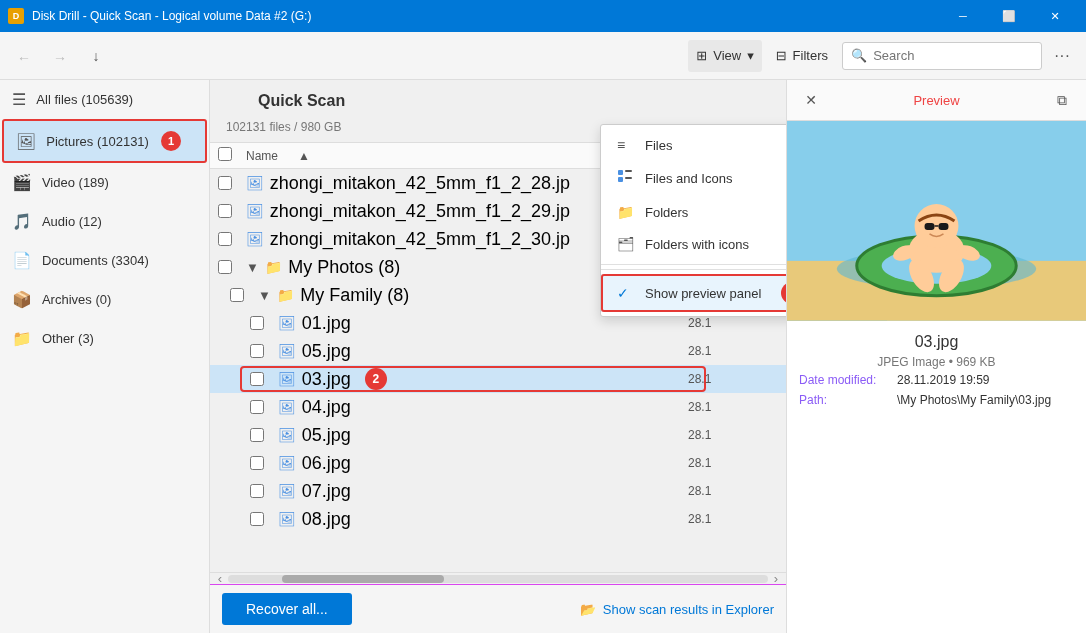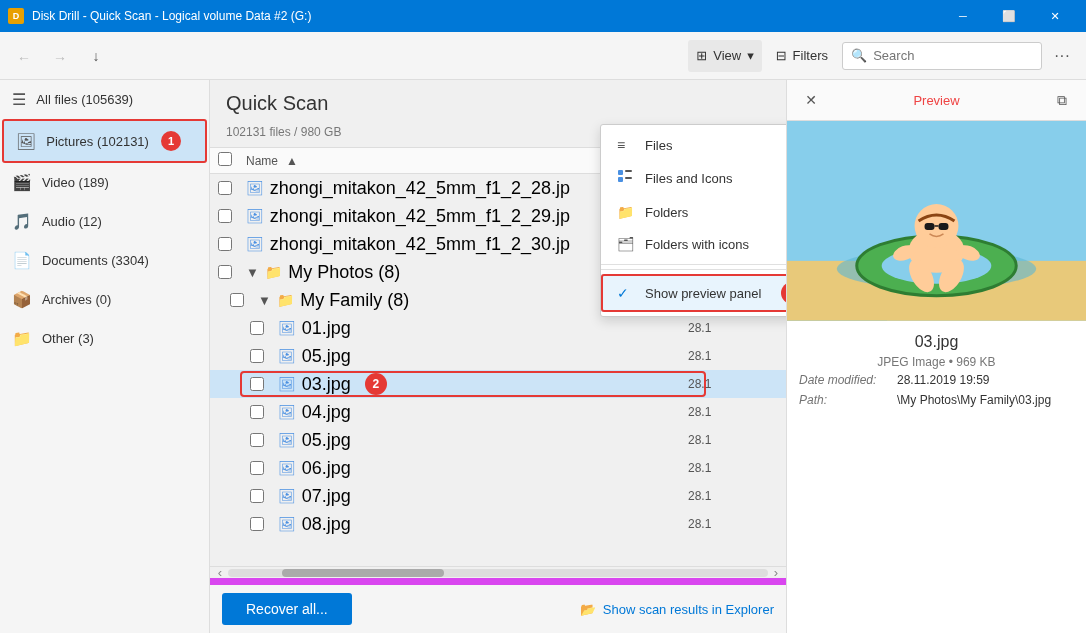--- a/index.html
+++ b/index.html
@@ -142,35 +142,35 @@
       flex-direction: column;
       overflow: hidden;
       position: relative;
     }
 
     
     .content-header {
       padding: 12px 16px 8px;
       border-bottom: 1px solid #ddd;
     }
-    .content-title { font-size: 20px; font-weight: 400; color: #333; }
+    .content-title { font-size: 16px; font-weight: 700; color: #333; margin-left: 32px; }
     .content-subtitle { font-size: 12px; color: #777; margin-top: 10px; }
 
     
     .file-list-header {
       display: flex;
       align-items: center;
       padding: 4px 8px;
       border-bottom: 1px solid #ddd;
       background: #fafafa;
       font-size: 12px;
       color: #555;
     }
     .file-list-header .checkbox-col { width: 28px; }
-    .file-list-header .name-col { flex: 1; display: flex; align-items: center; gap: 8px; cursor: pointer; }
+    .file-list-header .name-col { flex: 1; display: flex; align-items: center; gap: 20px; cursor: pointer; }
     .file-list-header .date-col { width: 90px; text-align: right; }
 
     
     .file-list {
       flex: 1;
       overflow-y: auto;
       overflow-x: hidden;
     }
     .file-row {
       display: flex;
@@ -215,21 +215,21 @@
       background: #aaa;
       border-radius: 4px;
     }
 
     
     .bottom-bar {
       display: flex;
       align-items: center;
       justify-content: space-between;
       padding: 8px 12px;
-      border-top: 7px solid #d946ef;
+      border-top: 1px solid #d946ef;
       background: #f5f5f5;
     }
     .recover-btn {
       background: #0078d7;
       color: white;
       border: none;
       border-radius: 3px;
       padding: 8px 24px;
       font-size: 14px;
       cursor: pointer;
@@ -297,21 +297,21 @@
       position: relative;
     }
     .preview-info {
       padding: 12px;
       flex: 1;
     }
     .preview-filename { font-size: 16px; color: #333; text-align: center; margin-bottom: 4px; }
     .preview-filetype { font-size: 12px; color: #777; text-align: center; margin-bottom: 4px; }
     .preview-meta { font-size: 12px; }
     .meta-row { display: flex; gap: 8px; margin-bottom: 6px; }
-    .meta-label { color: #737373; min-width: 90px; font-style: italic; }
+    .meta-label { color: #8b5cf6; min-width: 90px; }
     .meta-value { color: #333; }
     .dropdown-menu {
       position: absolute;
       top: 44px;
       left: 390px;
       background: white;
       border: 1px solid #ccc;
       border-radius: 3px;
       box-shadow: 0 4px 12px rgba(0,0,0,0.15);
       width: 220px;

